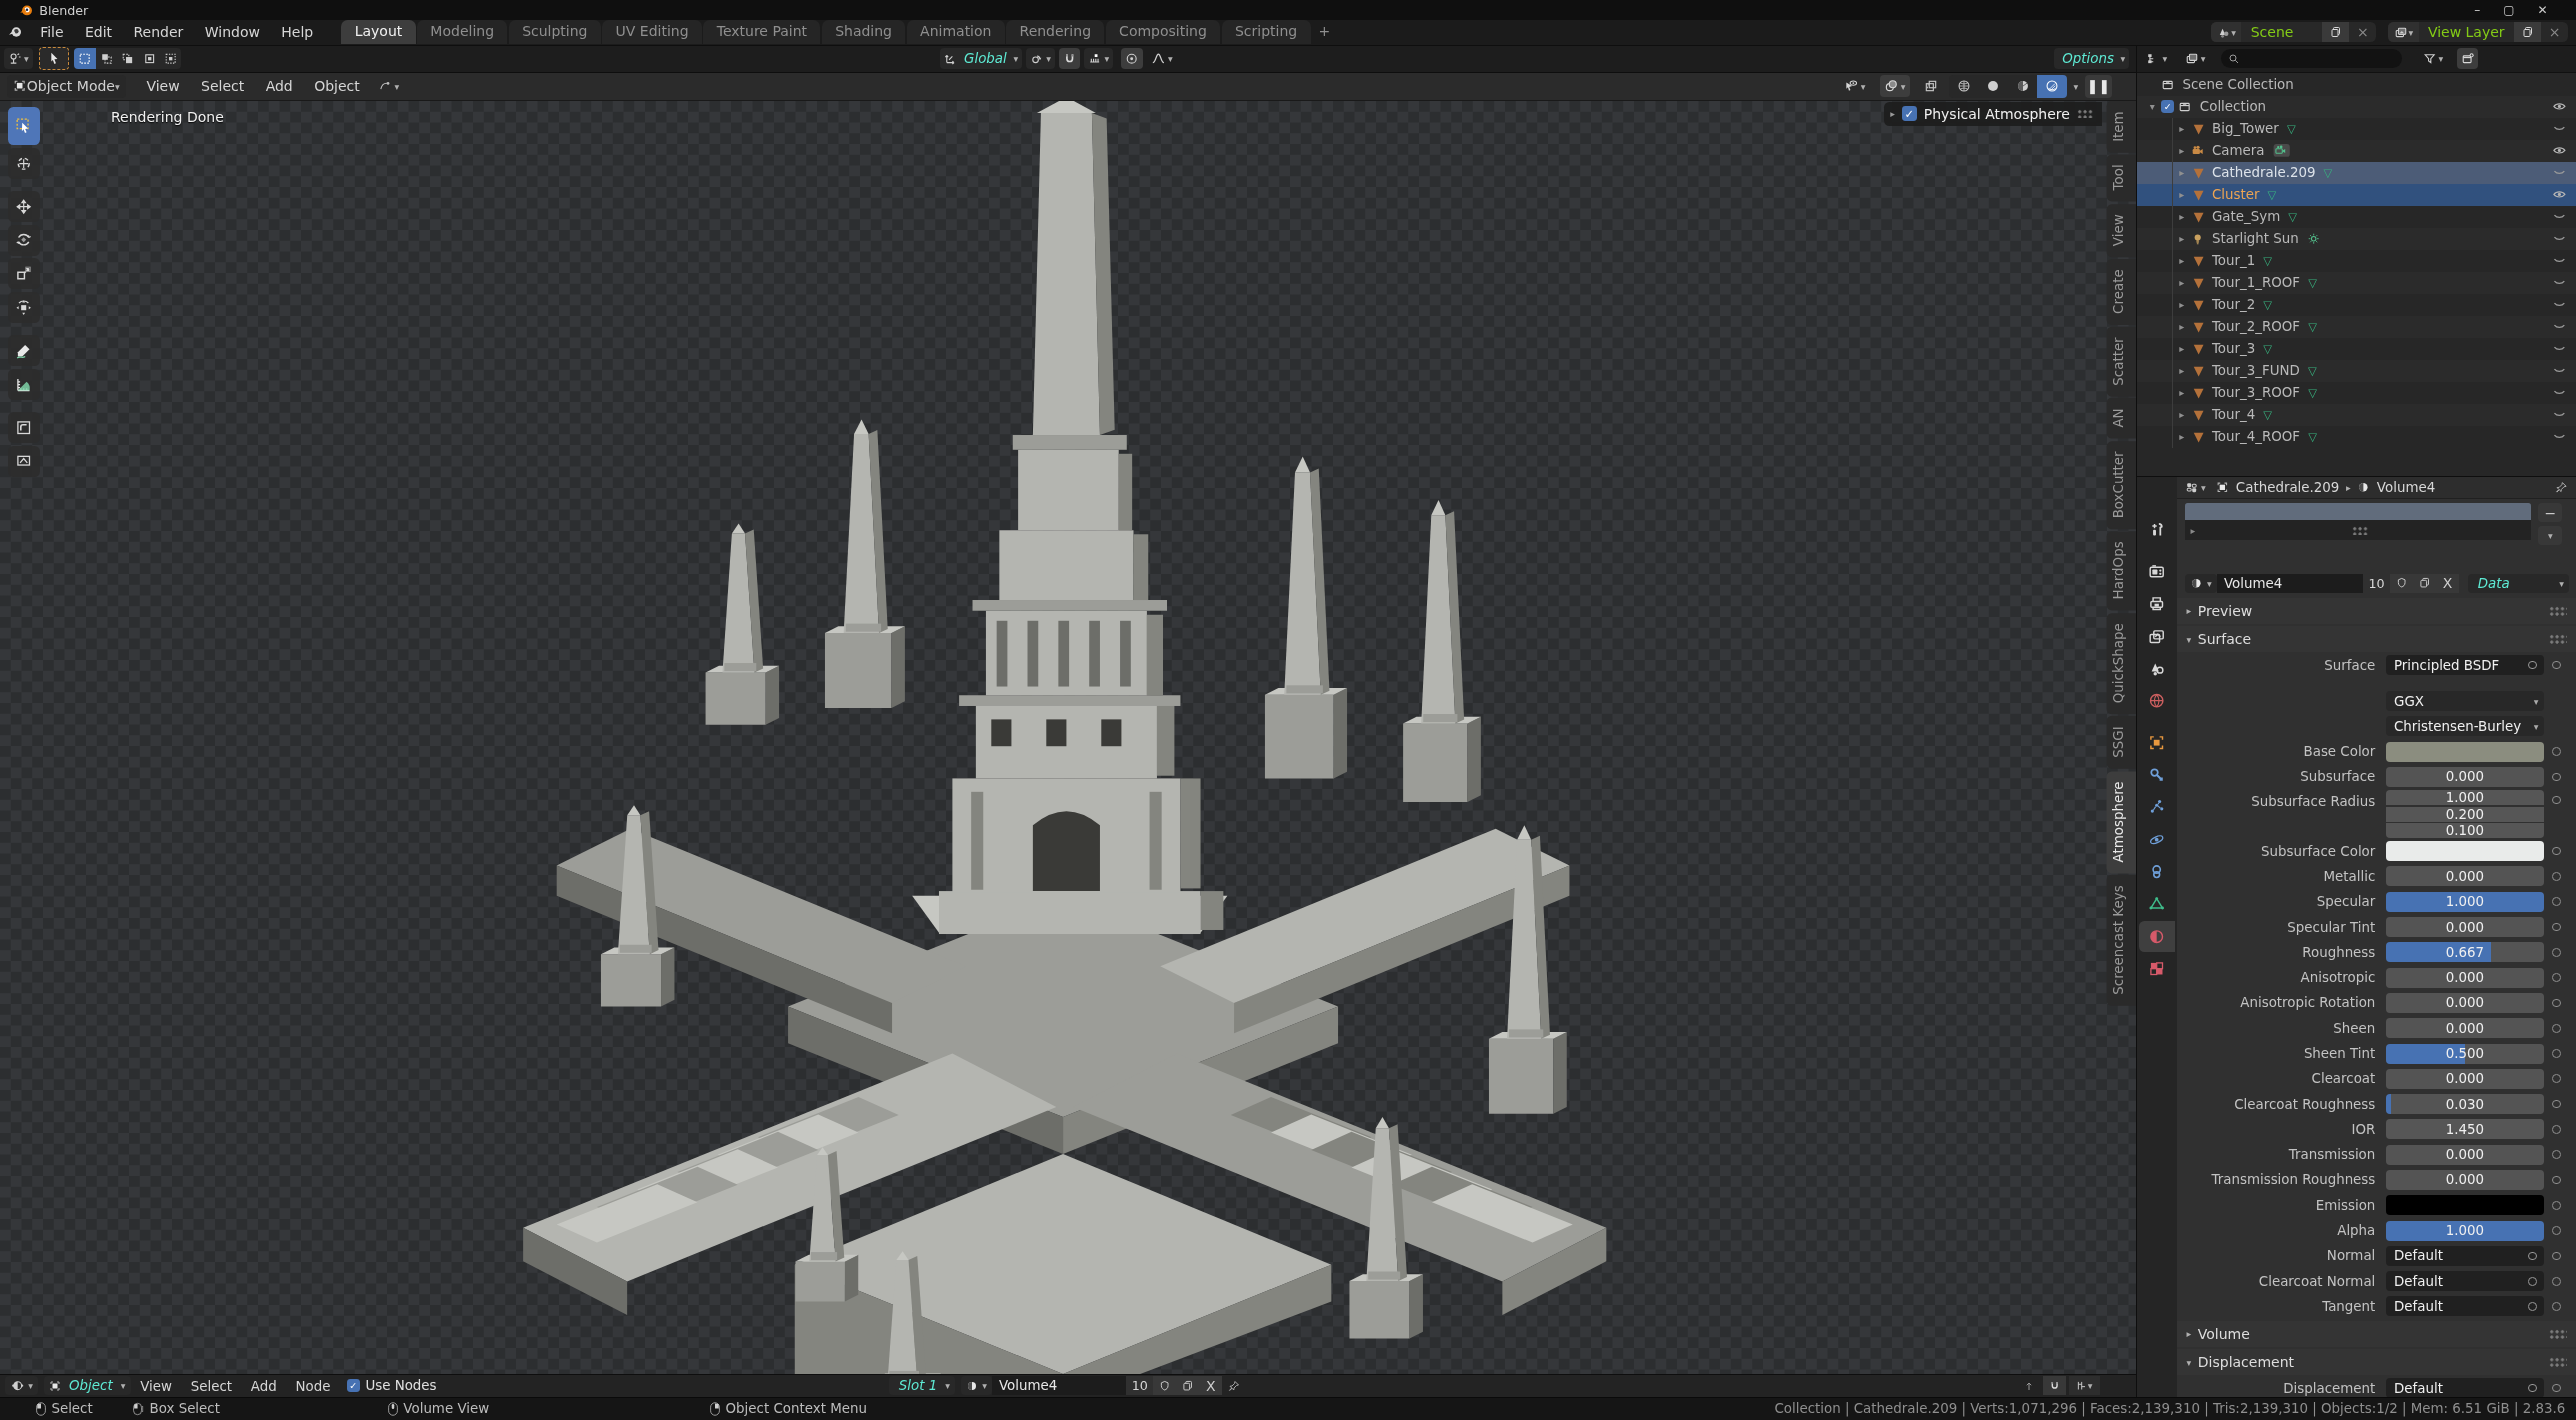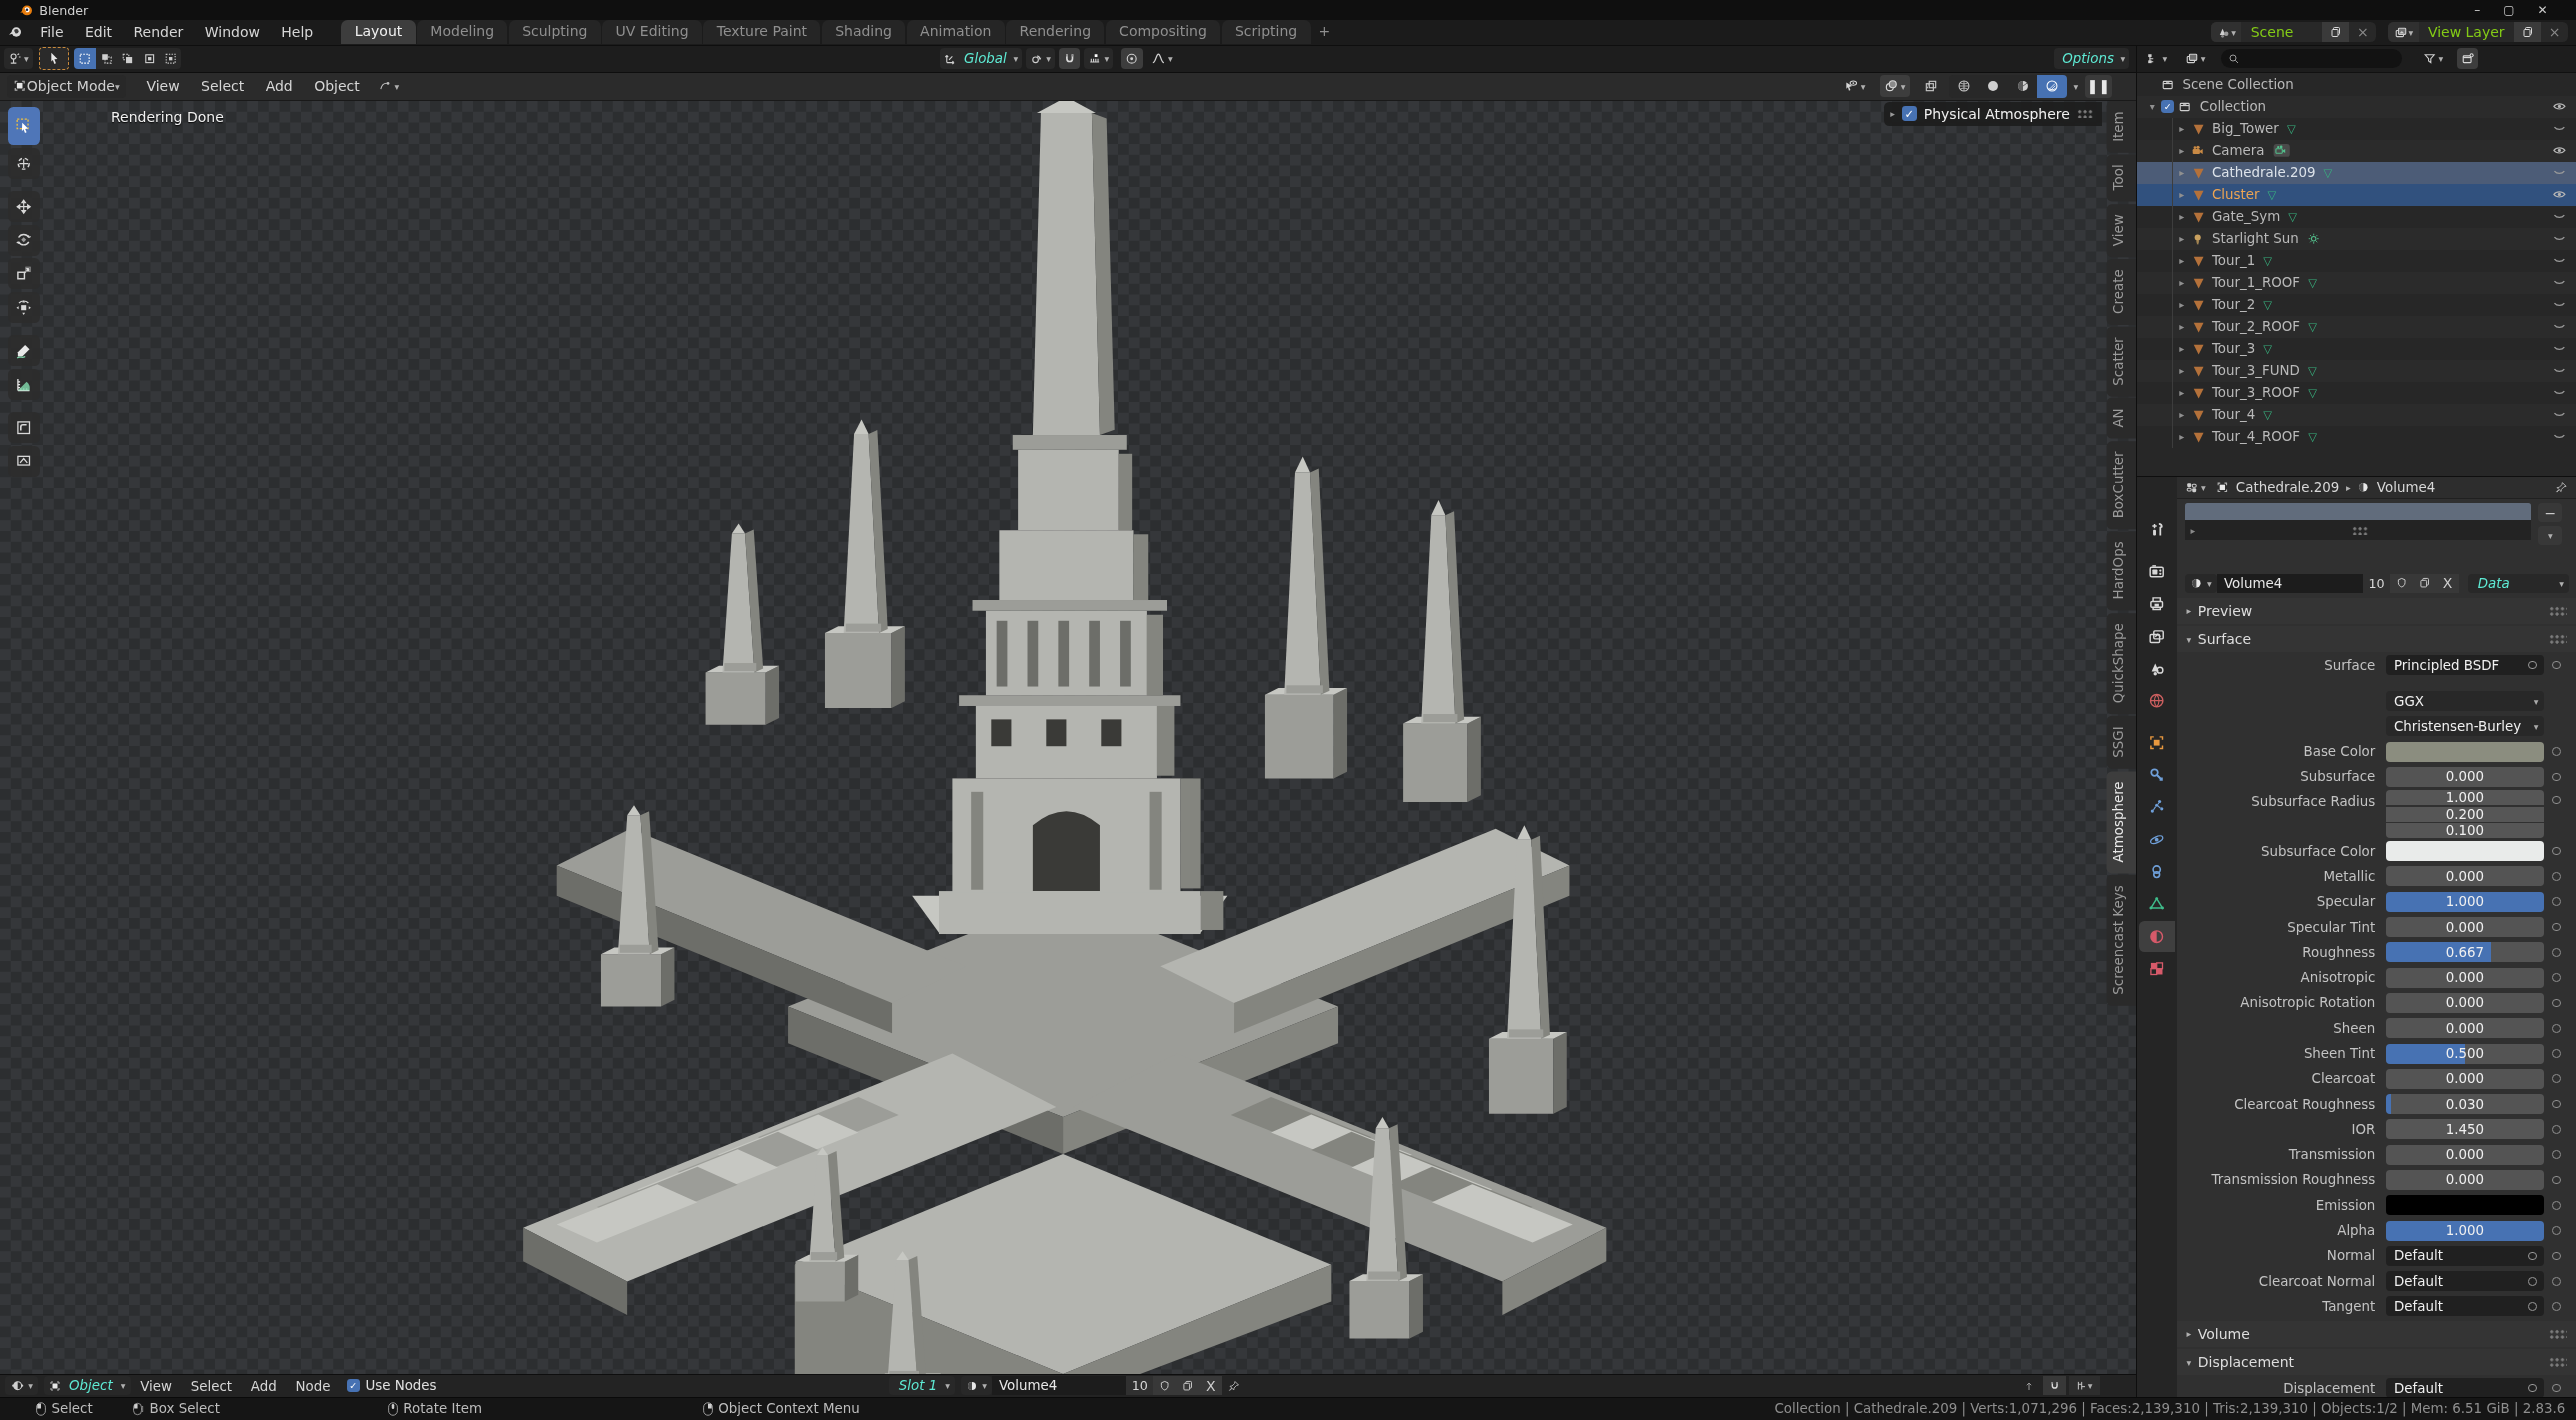--- a/index.html
+++ b/index.html
@@ -1382,21 +1382,21 @@
           </span>
           <span>Box Select</span>
         </span>
         <span class="sb-item" style="margin-left: 168px;">
           <span>
             <svg class="ic" viewBox="0 0 16 22" width="10" height="14">
               <rect x="1" y="1" width="14" height="20" rx="7" fill="none" stroke="#9a9a9a" stroke-width="1.6"></rect>
               <rect x="6" y="3" width="4" height="8" rx="2" fill="#cfcfcf"></rect>
             </svg>
           </span>
-          <span>Rotate Item</span>
+          <span>Volume View</span>
         </span>
         <span class="sb-item" style="margin-left: 221px;">
           <span>
             <svg class="ic" viewBox="0 0 16 22" width="10" height="14">
               <rect x="1" y="1" width="14" height="20" rx="7" fill="none" stroke="#9a9a9a" stroke-width="1.6"></rect>
               <path d="M14 3.5 Q12 2 8 2 V10 H14 Z" fill="#cfcfcf"></path>
             </svg>
           </span>
           <span>Object Context Menu</span>
         </span>

